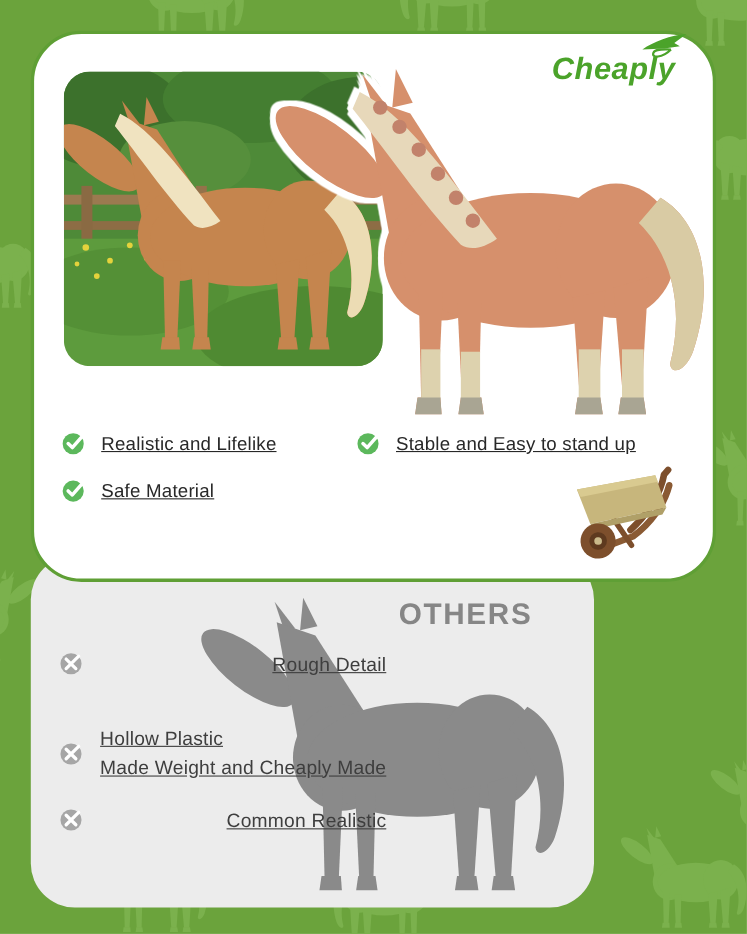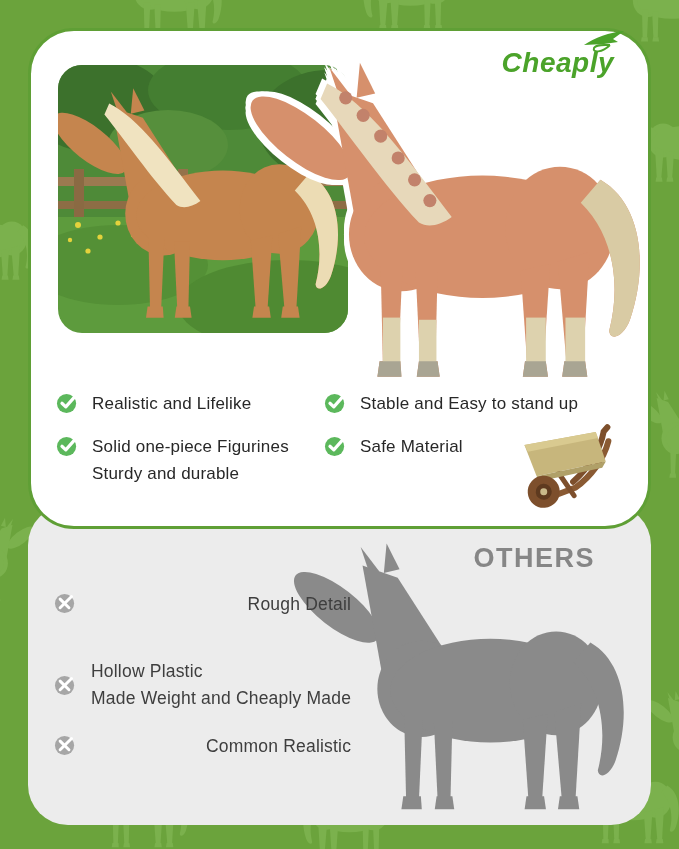--- a/index.html
+++ b/index.html
@@ -14,21 +14,21 @@
   .ph svg { display:block; width:100%; height:100%; }
   .flip { transform:scaleX(-1); }
 
   
   .card-white {
     position:absolute; left:28px; top:28px; width:623px; height:501px;
     background:#fff; border:3px solid var(--card-border-green,#5f9f35);
     border-radius:46px; z-index:2;
   }
   .card-gray {
-    position:absolute; left:28px; top:505px; width:623px; height:320px;
+    position:absolute; left:28px; top:505px; width:512px; height:320px;
     background:var(--card-gray,#ececec); border-radius:40px; z-index:1;
     overflow:hidden;
   }
 
   
   .photo {
     position:absolute; left:27px; top:34px; width:290px; height:268px;
     border-radius:24px; overflow:hidden;
   }
   .photo svg { display:block; width:100%; height:100%; }
@@ -52,21 +52,21 @@
   }
   .swoosh { position:absolute; right:-14px; top:-18px; width:48px; height:30px; }
 
   
   .pros {
     position:absolute; left:25px; top:360px; width:580px;
     display:grid; grid-template-columns:268px 1fr; column-gap:0; row-gap:17px;
   }
   .feat { display:flex; gap:13px; align-items:flex-start; }
   .feat .ico { width:23px; height:23px; flex:0 0 23px; margin-top:0; }
-  .feat .txt { font-size:17px; color:#282828; line-height:1.55; letter-spacing:.2px; }
+  .feat .txt { font-size:17px; color:#282828; line-height:1.55; letter-spacing:.2px;text-decoration:underline; }
 
   
   .wheelbarrow { position:absolute; right:24px; bottom:14px; width:110px; height:92px; }
   .wheelbarrow svg { width:100%; height:100%; display:block; }
 
   
   .others-title {
     position:absolute; right:56px; top:38px;
     font-size:27px; font-weight:700; letter-spacing:1.5px;
     color:var(--others-text,#868686);
@@ -290,30 +290,20 @@
           <circle cx="11" cy="13" r="10" fill="var(--check-green,#5cb85c)"></circle>
           <path d="M6.2 12.8 L10.2 16.6 L20.6 4.8" fill="none" stroke="#fff" stroke-width="3.3" stroke-linecap="round" stroke-linejoin="round"></path>
         </svg>
       <div class="txt"><span>Stable and Easy to stand up</span></div>
     </div>
     <div class="feat">
       <svg class="ico" viewBox="0 0 24 24">
           <circle cx="11" cy="13" r="10" fill="var(--check-green,#5cb85c)"></circle>
           <path d="M6.2 12.8 L10.2 16.6 L20.6 4.8" fill="none" stroke="#fff" stroke-width="3.3" stroke-linecap="round" stroke-linejoin="round"></path>
         </svg>
-      <div class="txt">
-        <span>Solid one-piece Figurines</span><br>
-        <span>Sturdy and durable</span>
-      </div>
-    </div>
-    <div class="feat">
-      <svg class="ico" viewBox="0 0 24 24">
-          <circle cx="11" cy="13" r="10" fill="var(--check-green,#5cb85c)"></circle>
-          <path d="M6.2 12.8 L10.2 16.6 L20.6 4.8" fill="none" stroke="#fff" stroke-width="3.3" stroke-linecap="round" stroke-linejoin="round"></path>
-        </svg>
       <div class="txt"><span>Safe Material</span></div>
     </div>
   </div>
 
   <div class="wheelbarrow">
     <svg viewBox="0 0 110 92">
       <g transform="rotate(-4 55 46)">
 
         <path d="M92 14 L96 10 M92 14 C88 30 76 48 58 62" fill="none" stroke="#7d4f2c" stroke-width="6" stroke-linecap="round"></path>
         <path d="M96 24 C90 42 76 58 60 68 L40 74" fill="none" stroke="#8a5a33" stroke-width="6" stroke-linecap="round"></path>

